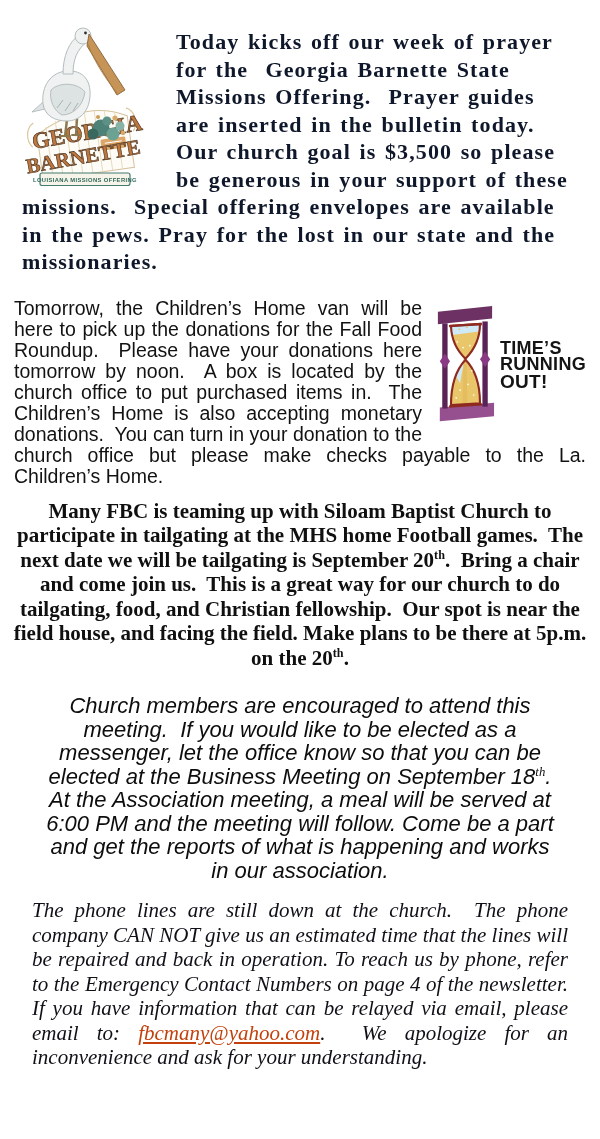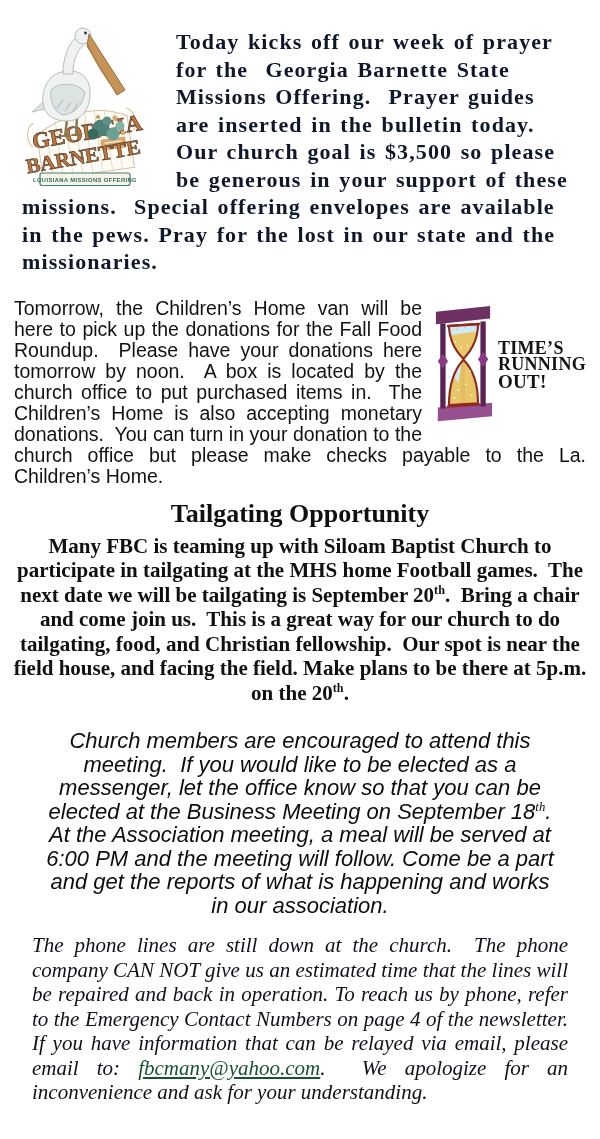--- a/index.html
+++ b/index.html
@@ -12,21 +12,21 @@
   .logo-float svg{display:block;}
   .missions-text{margin:12px;padding-top:2px;
       font-weight:bold;font-size:22px;line-height:27.5px;
       letter-spacing:1.1px;word-spacing:2px;text-align:left;
       color:#0f172a;white-space:pre-wrap;}
 
   
   .childrens{margin-top:22px;padding:0 14px;}
   .hourglass-float{float:right;width:160px;height:131px;margin:2px 0 2px 4px;
       display:flex;align-items:center;justify-content:flex-end;gap:5px;}
-  .tro-caption{font-family:Liberation Serif, serif;font-weight:bold;
+  .tro-caption{font-family:Liberation Sans, sans-serif;font-weight:bold;
       color:#141414;line-height:0.92;text-transform:uppercase;letter-spacing:0.3px;}
   .tro-line1,.tro-line2{font-size:18px;}
   .tro-line3{font-size:19px;}
   .childrens-text{margin:0;font-family:"Liberation Sans",sans-serif;
       font-size:19.5px;line-height:21px;text-align:justify;
       white-space:pre-wrap;color:#121212;}
 
   
   .tailgating{margin-top:12px;padding:0 12px;text-align:center;color:#101010;}
   .tailgating-title{margin:0 0 5px 0;font-size:26px;line-height:30px;font-weight:bold;}
@@ -36,21 +36,21 @@
   .sabine{margin-top:24px;text-align:center;font-family:"Liberation Sans",sans-serif;color:#0d0d0d;}
   .sabine-title{margin:0;font-size:22px;font-weight:bold;text-decoration:underline;}
   .sabine-subtitle{margin:6px 0 5px 0;font-size:23px;font-weight:bold;font-style:italic;}
   .sabine-body{margin:0;padding:0 46px;font-size:22px;font-style:italic;
       line-height:23.5px;white-space:pre-wrap;}
 
   
   .phone-sec{margin-top:16px;padding:0 32px;}
   .phone-text{margin:0;font-style:italic;font-size:21px;line-height:24.5px;
       text-align:justify;white-space:pre-wrap;color:#101018;}
-  .email{color:#14532d;text-decoration:underline;cursor:pointer;font-style:italic;}
+  .email{color:#c2410c;text-decoration:underline;cursor:pointer;font-style:italic;}
 
   sup{font-size:0.58em;vertical-align:super;line-height:0;font-family:Liberation Serif, serif;}
 </style>
 </head>
 <body>
 
 <div class="page">
 
   <section class="missions">
     <div class="logo-float">
@@ -140,21 +140,20 @@
       <div class="tro-caption">
         <div class="tro-line1">Time’s</div>
         <div class="tro-line2">Running</div>
         <div class="tro-line3">Out!</div>
       </div>
     </div>
     <p class="childrens-text">Tomorrow, the Children’s Home van will be here to pick up the donations for the Fall Food Roundup.  Please have your donations here tomorrow by noon.  A box is located by the church office to put purchased items in.  The Children’s Home is also accepting monetary donations.  You can turn in your donation to the church office but please make checks payable to the La. Children’s Home.</p>
   </section>
 
   <section class="tailgating">
-    <h2 class="tailgating-title">Tailgating Opportunity</h2>
     <p class="tailgating-body"><span>Many FBC is teaming up with Siloam Baptist Church to participate in tailgating at the MHS home Football games.  The next date we will be tailgating is September 20</span><sup>th</sup><span>.  Bring a chair and come join us.  This is a great way for our church to do tailgating, food, and Christian fellowship.  Our spot is near the field house, and facing the field. Make plans to be there at 5p.m. on the 20</span><sup>th</sup><span>.</span></p>
   </section>
 
   <section class="sabine">
     <p class="sabine-body"><span>Church members are encouraged to attend this meeting.  If you would like to be elected as a messenger, let the office know so that you can be elected at the Business Meeting on September 18</span><sup>th</sup><span>.  At the Association meeting, a meal will be served at 6:00 PM and the meeting will follow. Come be a part and get the reports of what is happening and works in our association.</span></p>
   </section>
 
   <section class="phone-sec">
     <p class="phone-text"><span>The phone lines are still down at the church.  The phone company CAN NOT give us an estimated time that the lines will be repaired and back in operation. To reach us by phone, refer to the Emergency Contact Numbers on page 4 of the newsletter.  If you have information that can be relayed via email, please email to: </span><a class="email">fbcmany@yahoo.com</a><span>.  We apologize for an inconvenience and ask for your understanding.</span></p>
   </section>

